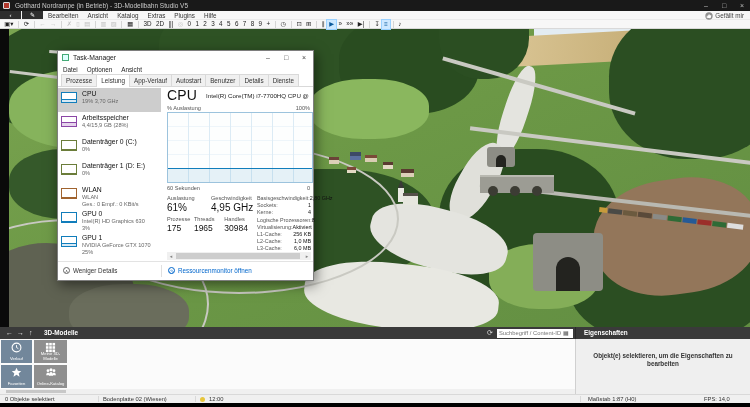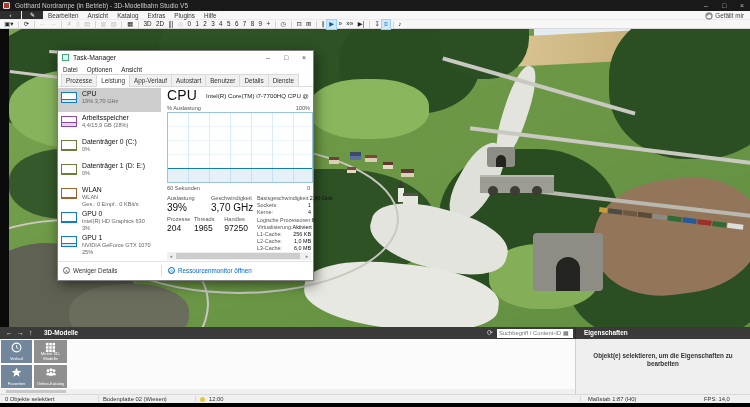--- a/index.html
+++ b/index.html
@@ -349,39 +349,39 @@
       <span class="gl" style="right:3px;top:18px">100%</span>
       <div id="cpu-graph">
         <div id="cpu-line" style="height: 19%; border-top-color: rgb(17, 125, 187);"></div>
       </div>
       <span class="gl" style="left:6px;top:98px">60 Sekunden</span>
       <span class="gl" style="right:3px;top:98px">0</span>
       <div id="tm-stats">
           <div class="tm-srow r0">
             <div class="tm-scell">
               <div class="tm-slabel">Auslastung</div>
-              <div class="tm-sval">39%</div>
+              <div class="tm-sval">61%</div>
             </div>
             <div class="tm-scell">
               <div class="tm-slabel">Geschwindigkeit</div>
-              <div class="tm-sval">3,70 GHz</div>
+              <div class="tm-sval">4,95 GHz</div>
             </div>
           </div>
           <div class="tm-srow r1">
             <div class="tm-scell">
               <div class="tm-slabel">Prozesse</div>
-              <div class="tm-sval">204</div>
+              <div class="tm-sval">175</div>
             </div>
             <div class="tm-scell">
               <div class="tm-slabel">Threads</div>
               <div class="tm-sval">1965</div>
             </div>
             <div class="tm-scell">
               <div class="tm-slabel">Handles</div>
-              <div class="tm-sval">97250</div>
+              <div class="tm-sval">30984</div>
             </div>
           </div>
         </div>
       <div id="tm-info">
           <div class="tm-irow">
             <span class="tm-il">Basisgeschwindigkeit:</span>
             <span class="tm-iv">2,80 GHz</span>
           </div>
           <div class="tm-irow">
             <span class="tm-il">Sockets:</span>

